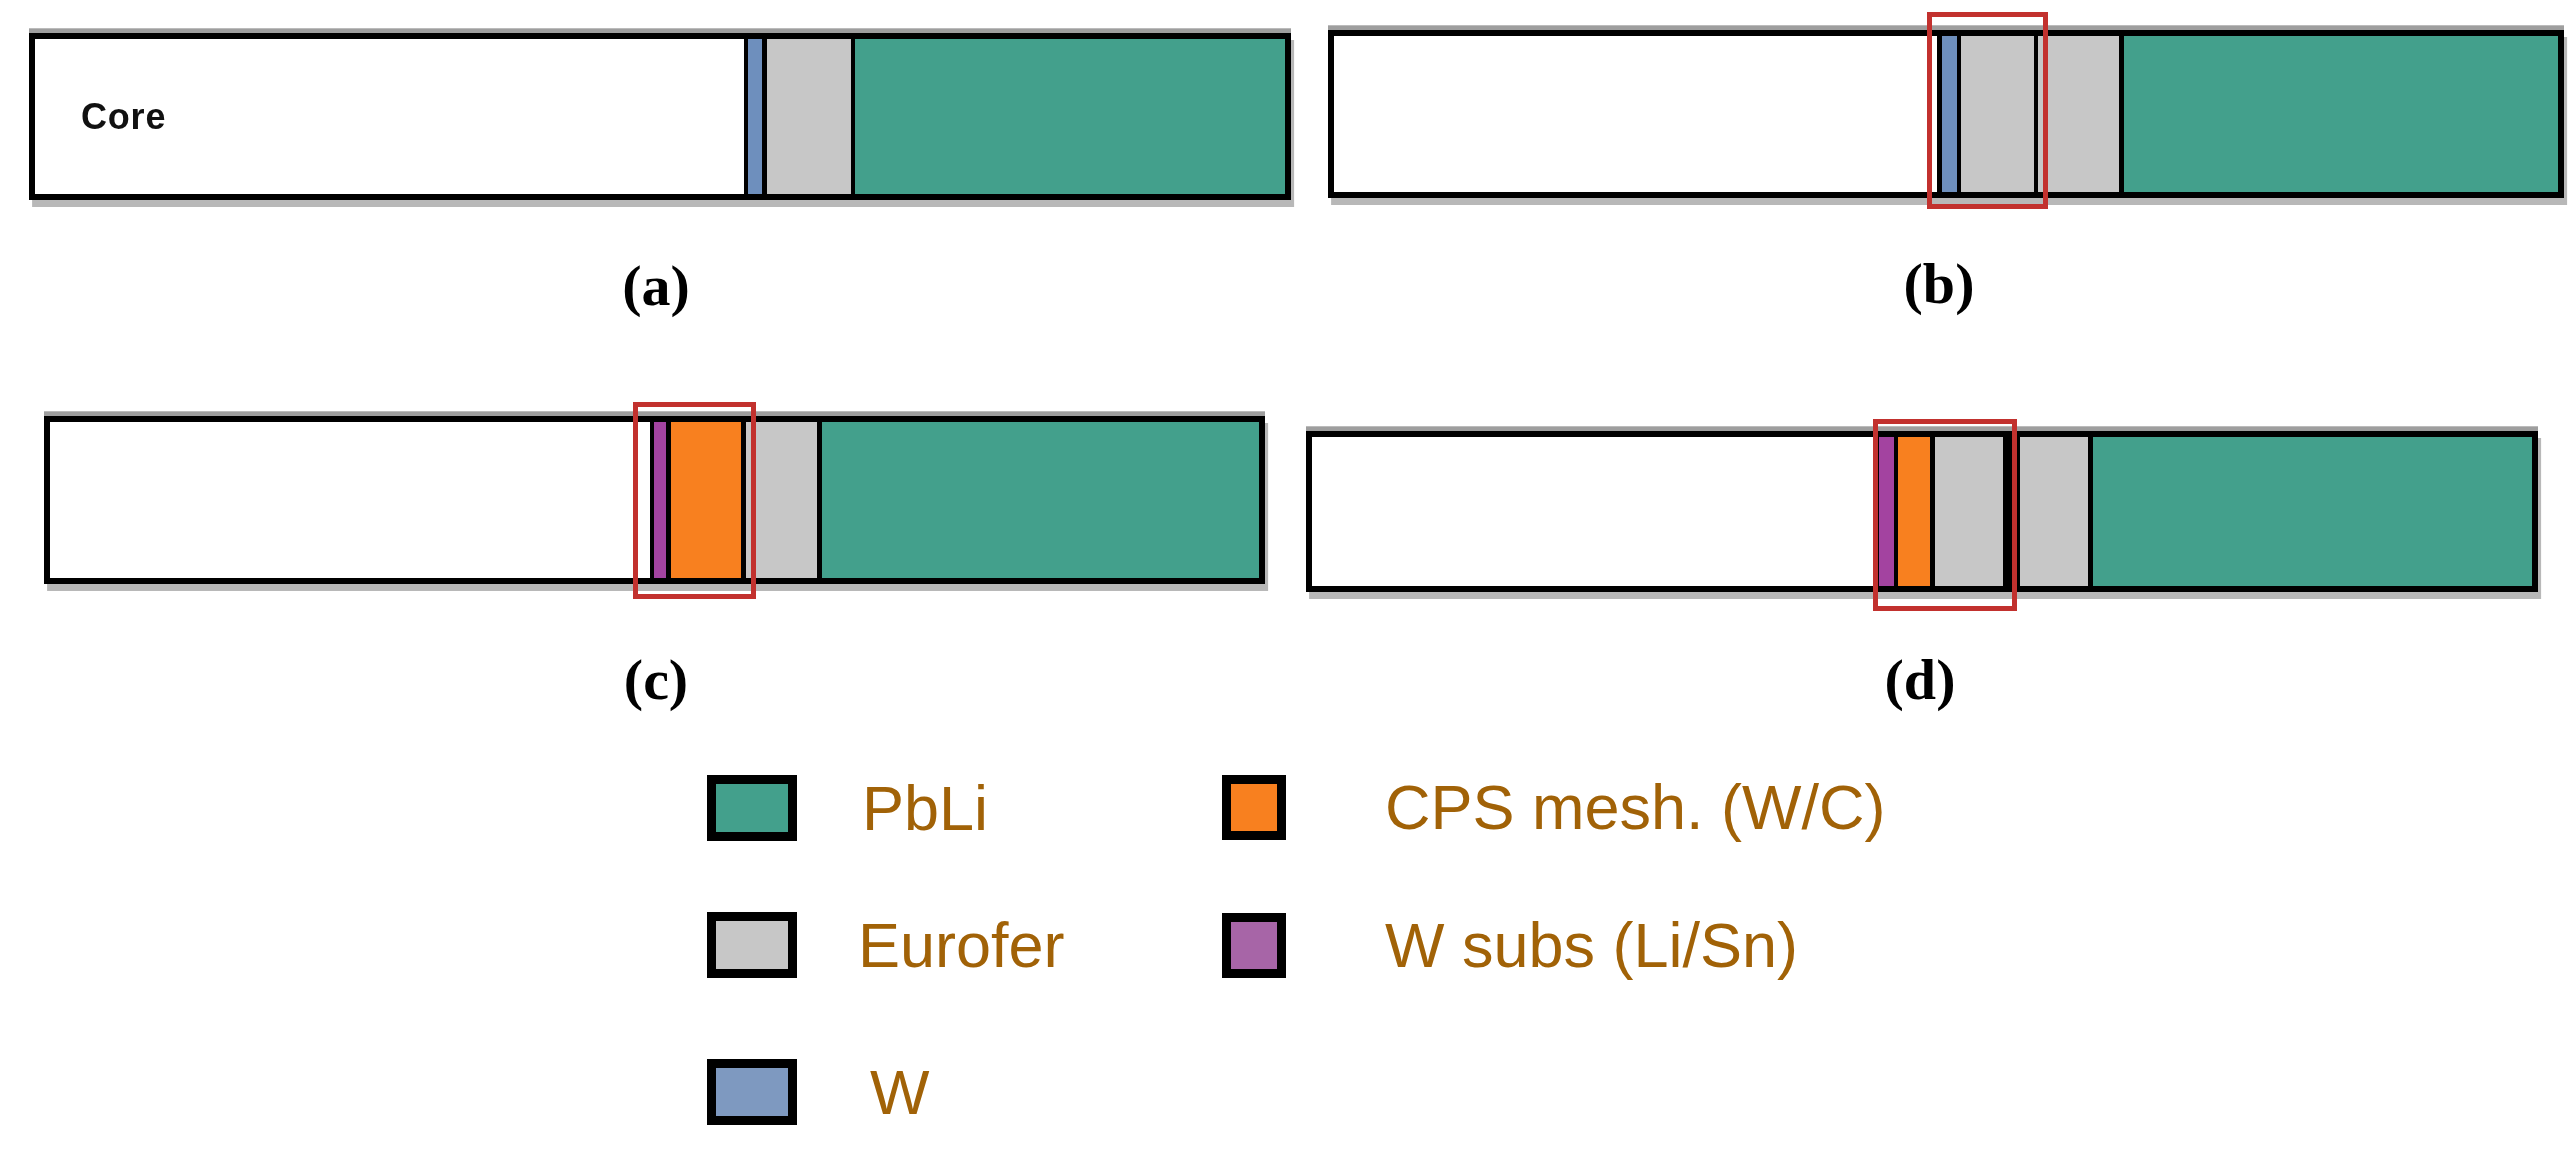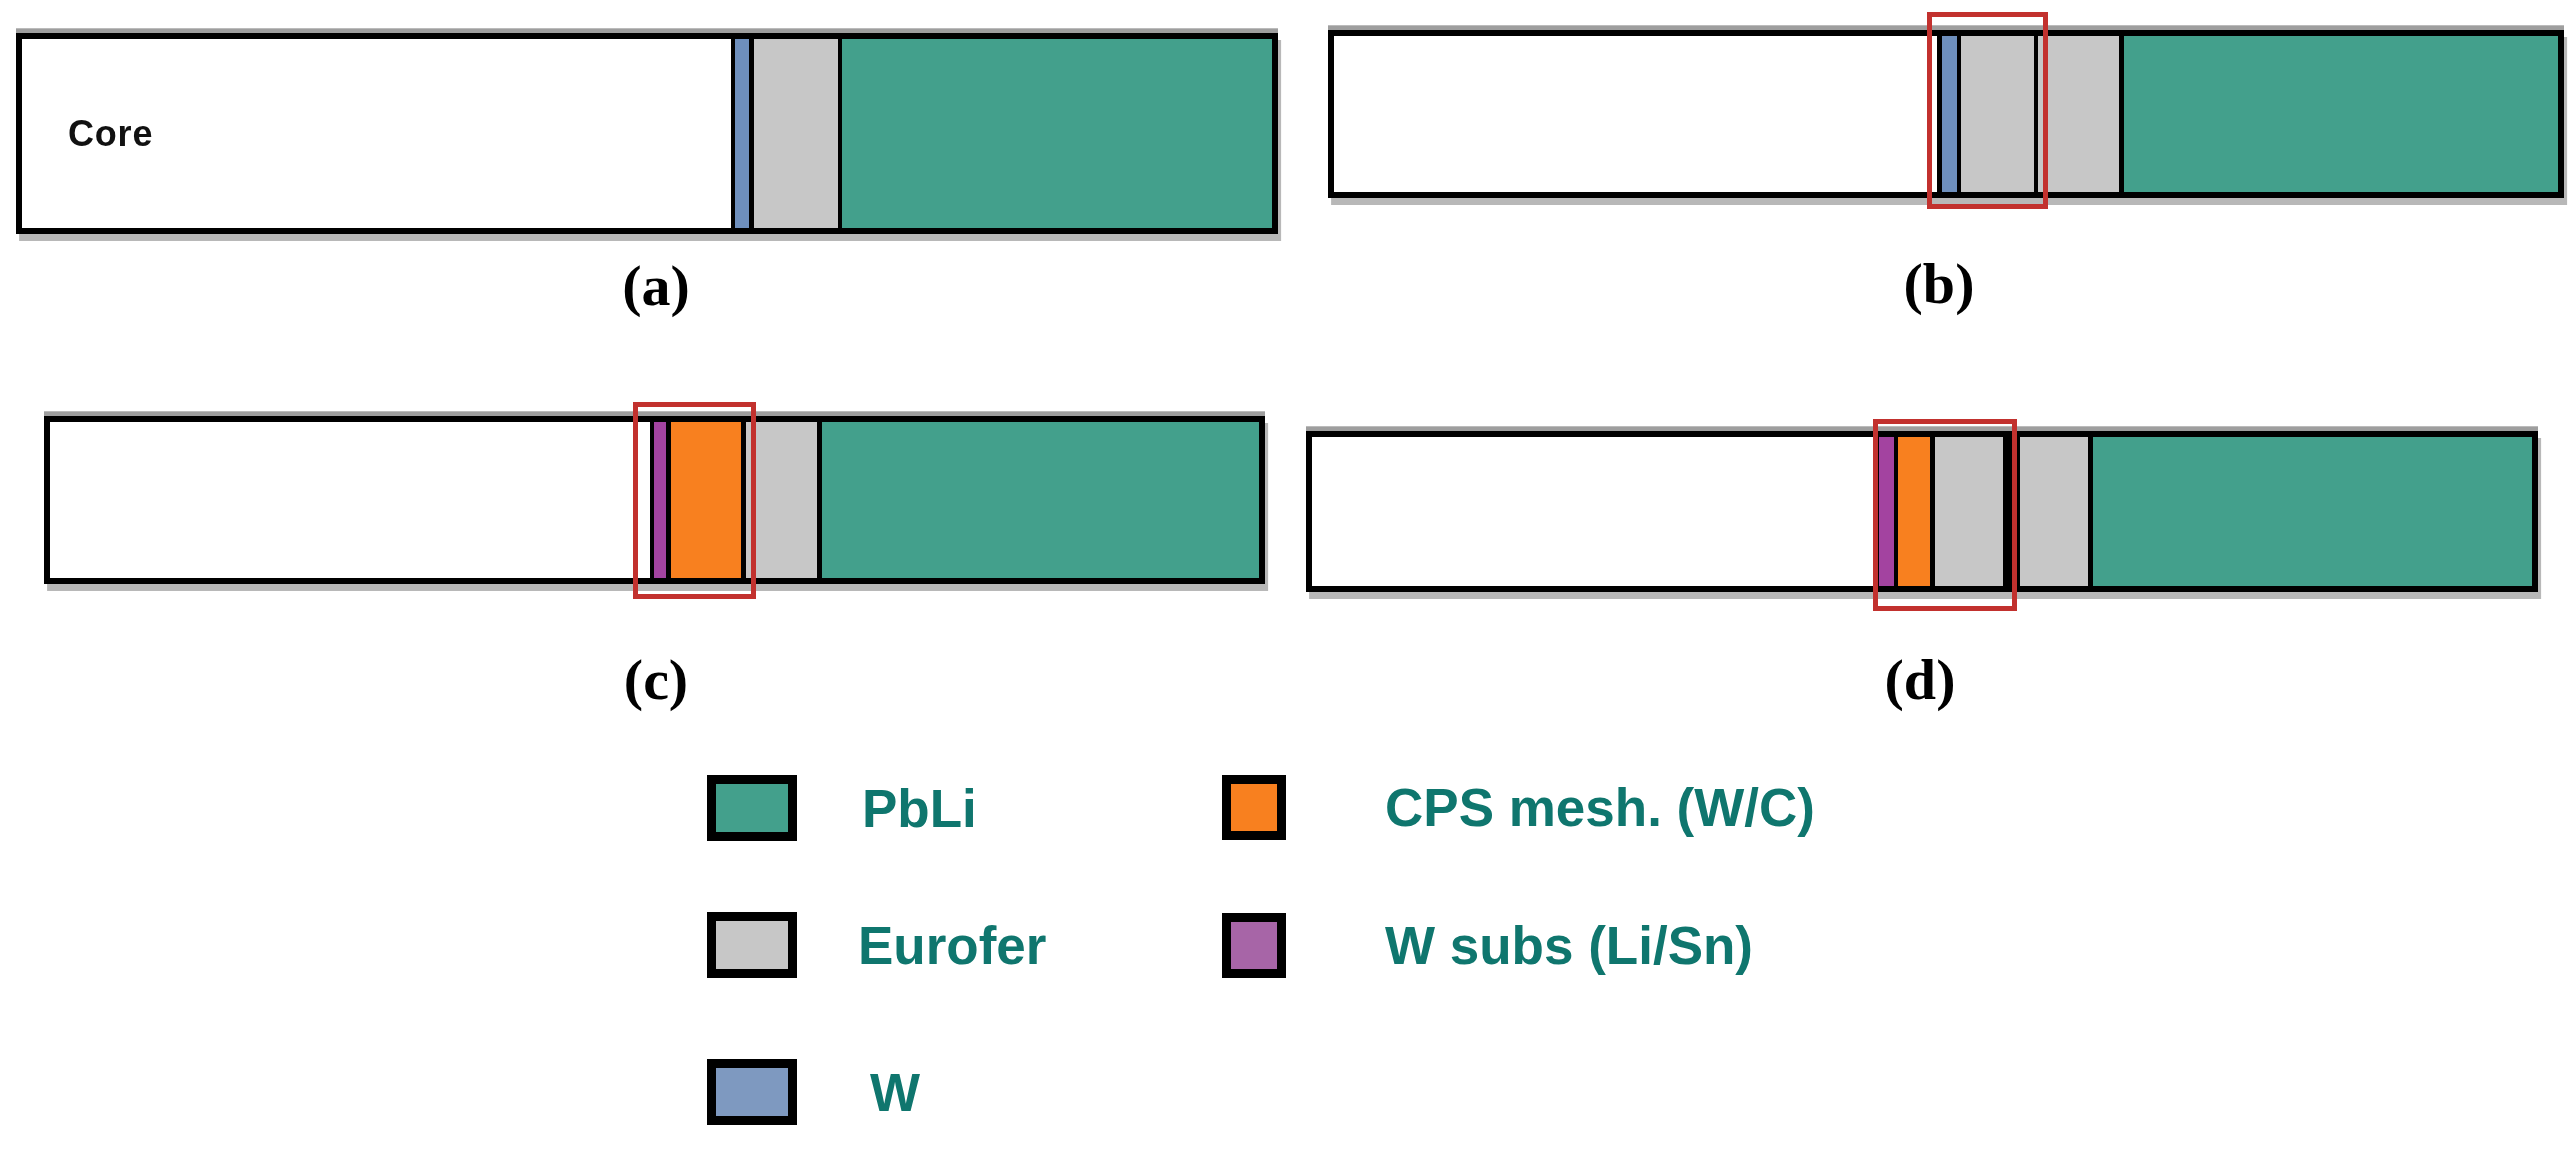--- a/index.html
+++ b/index.html
@@ -49,33 +49,33 @@
   }
   .legend-item { position: absolute; }
   .legend-swatch {
     position: absolute;
     left: 0; top: 0;
     border: 9.4px solid #000000;
   }
   .legend-label {
     position: absolute;
     transform: translateY(-50%);
-    font-weight: bold;
-    font-size: 53px;
-    color: #0f766e;
+    font-weight: normal;
+    font-size: 63px;
+    color: #a16207;
     white-space: nowrap;
   }
 </style>
 </head>
 <body>
 
 <div class="figure">
 
   <div class="panel">
-    <div class="bar" style="left: 16px; top: 33px; width: 1262px; height: 201px; align-items: center;">
+    <div class="bar" style="left: 29px; top: 33px; width: 1262px; height: 167px; align-items: center;">
         <div class="seg" style="background: rgb(255, 255, 255); flex: 0 0 56.7%;">
           <span class="core-label">Core</span>
         </div>
         <div class="seg" style="background: rgb(110, 143, 189); flex: 0 0 1.1%;"></div>
         <div class="seg" style="background: rgb(199, 199, 199); flex: 0 0 6.7%;"></div>
         <div class="seg" style="background: rgb(67, 160, 140); flex: 1 1 auto;"></div>
       </div>
     <div class="panel-label" style="left: 656px; top: 285px;">(a)</div>
   </div>
 

